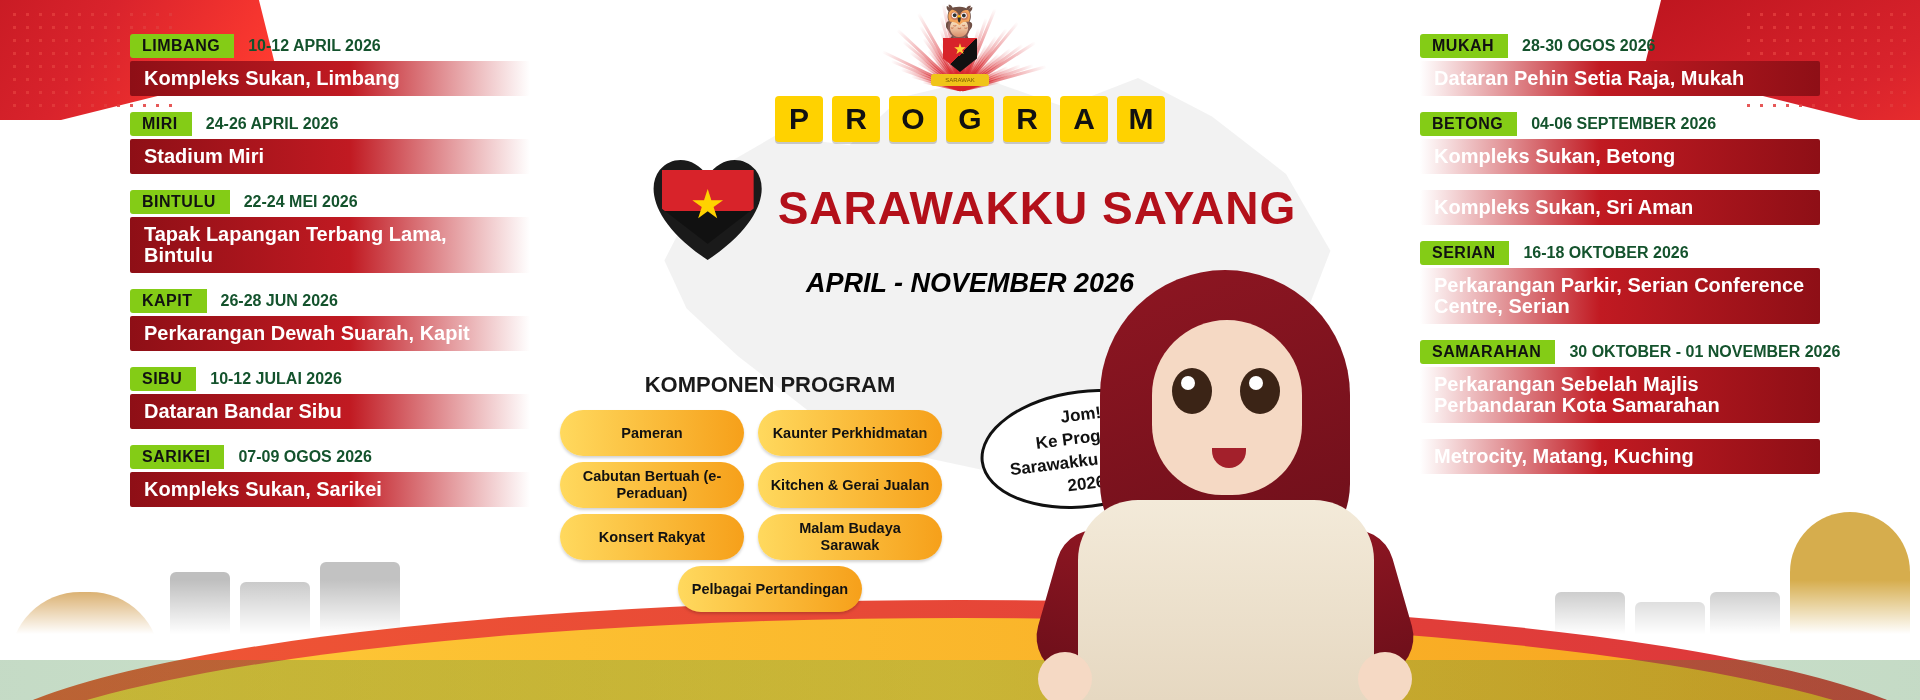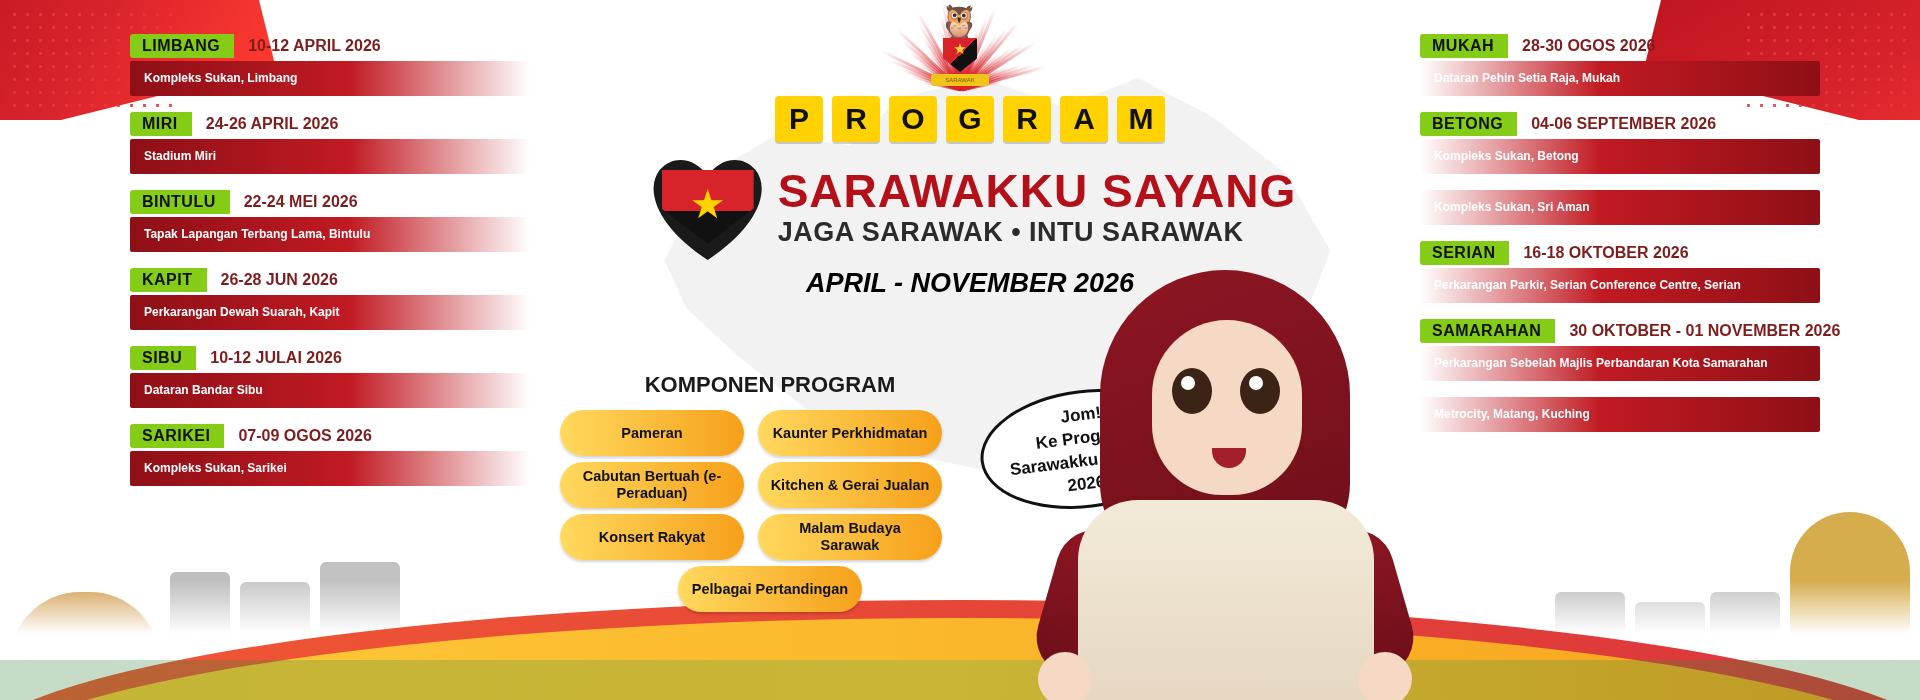--- a/index.html
+++ b/index.html
@@ -216,24 +216,24 @@
   .col.right-col { left:1420px; top:34px; }
 
   .event { margin-bottom:16px; position:relative; }
   .ev-head { display:flex; align-items:center; }
   .ev-town {
     background:#84cc16; color:#111; font-weight:bold; font-size:16px;
     padding:3px 14px 3px 12px; border-radius:3px 0 0 3px; letter-spacing:.5px;
     white-space:nowrap;
   }
   .ev-date {
-    font-weight:bold; font-size:16px; color:#7f1d1d; padding-left:14px; white-space:nowrap;
+    font-weight:bold; font-size:16px; color:#14532d; padding-left:14px; white-space:nowrap;
   }
   .ev-venue {
-    margin-top:3px; color:#fff; font-weight:bold; font-size:12px; line-height:21px;
+    margin-top:3px; color:#fff; font-weight:bold; font-size:20px; line-height:21px;
     padding:7px 14px;
     background:linear-gradient(90deg,#8e0f16 0%, #c11a22 55%, #ffffff 100%);
     border-radius:2px;
   }
   .col.right-col .ev-venue {
     background:linear-gradient(270deg,#8e0f16 0%, #c11a22 55%, #ffffff 100%);
   }
   .col.right-col .ev-head { justify-content:flex-start; }
 </style>
 </head>
@@ -332,21 +332,20 @@
       </div>
 
     <div class="title-row">
       <div class="heart-logo">
         <div class="heart"></div>
         <div class="inner"></div>
         <div class="star">★</div>
       </div>
       <div class="titles">
         <div class="t-main">SARAWAKKU SAYANG</div>
-        <div class="t-sub">JAGA SARAWAK  •  INTU SARAWAK</div>
       </div>
     </div>
     <div class="t-dates">APRIL - NOVEMBER 2026</div>
   </div>
 
   <div class="komponen">
     <h3>KOMPONEN PROGRAM</h3>
     <div class="pill-grid" id="pill-grid">
         <div class="pill">Pameran</div>
         <div class="pill">Kaunter Perkhidmatan</div>

